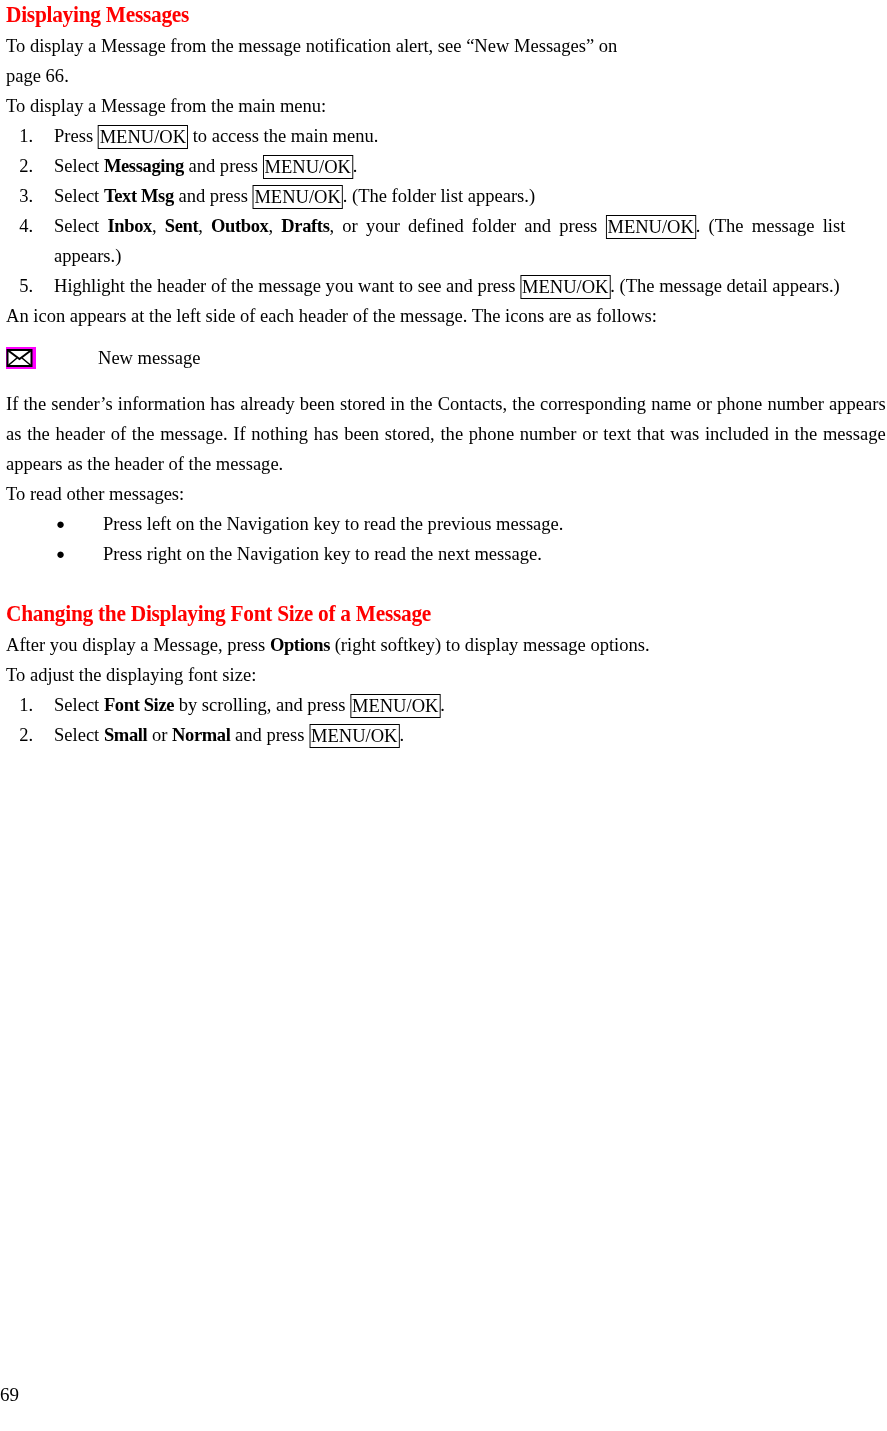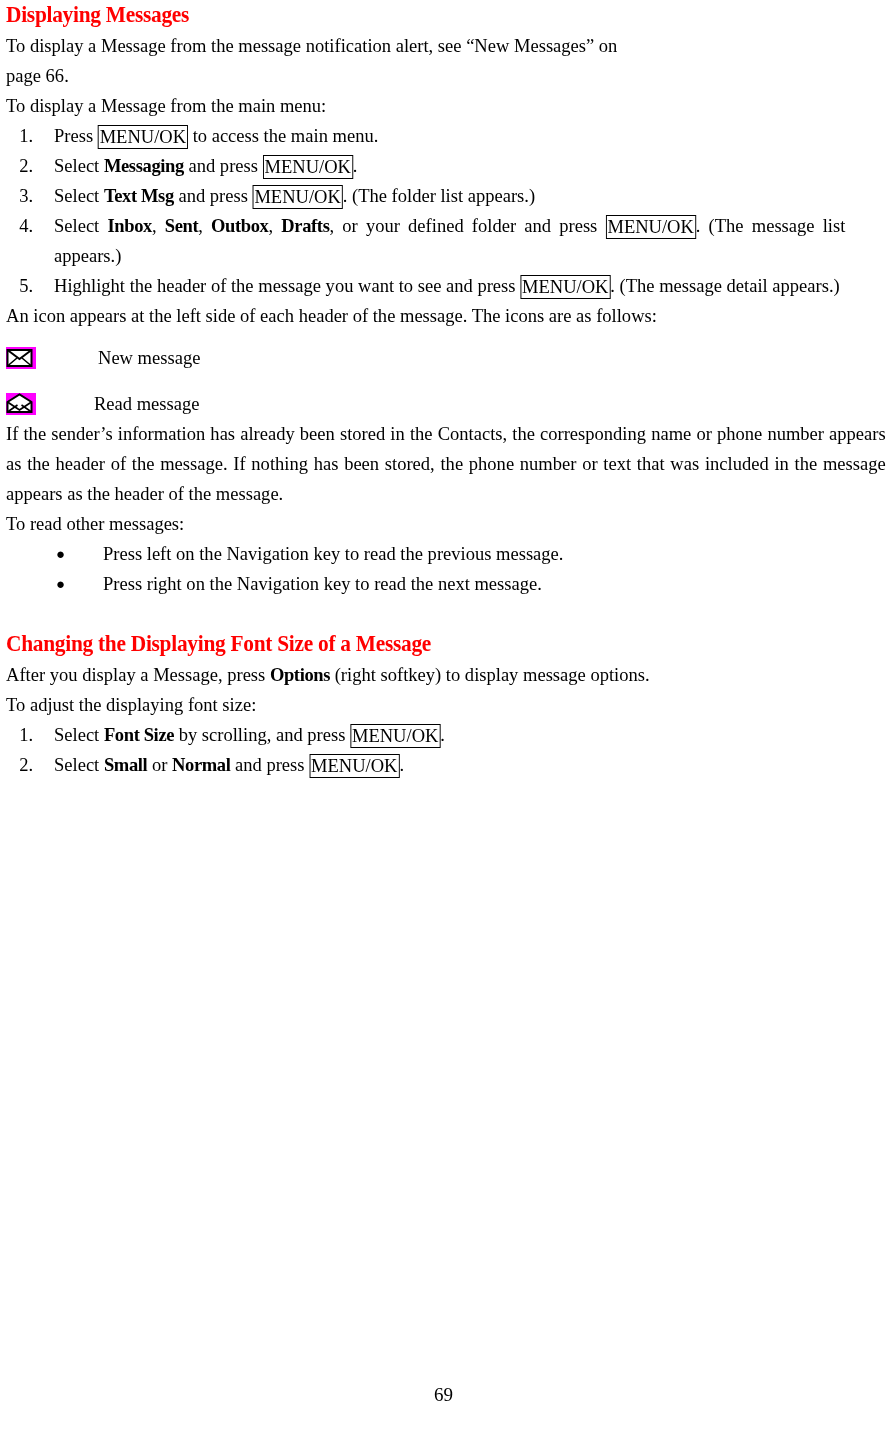--- a/index.html
+++ b/index.html
@@ -163,21 +163,20 @@
   .spacer-12 { height: 12px; }
   .spacer-16 { height: 16px; }
   .spacer-30 { height: 30px; }
 
   
   .footer {
     position: absolute;
     left: 0;
     top: 1383px;
     width: 887px;
-    text-align: center;
     font-size: 19px;
     line-height: 24px;
   }
 </style>
 </head>
 <body>
 
 <div class="page">
   <div class="content">
 
@@ -231,32 +230,20 @@
             <path d="M1.5 19 L11 11 M25.5 19 L16 11" fill="none" stroke="#000000" stroke-width="1.6"></path>
           </svg>
         </span>
         <span class="gap-sm"></span>
         <span class="icon-label">New message</span>
       </li>
 
       <div class="spacer-16"></div>
 
 
-      <li class="iconrow">
-        <span class="msgicon">
-          <svg width="30" height="22" viewBox="0 0 30 22" xmlns="http://www.w3.org/2000/svg">
-            <rect x="0" y="0" width="30" height="22" fill="#FF00FF"></rect>
-            <path d="M1.5 19 L1.5 9 L13.5 1.5 L25.5 9 L25.5 19 Z" fill="#ffffff" stroke="#000000" stroke-width="2"></path>
-            <path d="M1.5 9 L13.5 17 L25.5 9" fill="none" stroke="#000000" stroke-width="1.8"></path>
-            <path d="M1.5 19 L11.5 12 M25.5 19 L15.5 12" fill="none" stroke="#000000" stroke-width="1.6"></path>
-          </svg>
-        </span>
-        <span class="gap-xs"></span>
-        <span class="icon-label">Read message</span>
-      </li>
 
 
     </ul>
 
     <p class="para justify">If the sender’s information has already been stored in the Contacts, the corresponding name or phone number appears as the header of the message. If nothing has been stored, the phone number or text that was included in the message appears as the header of the message.</p>
 
     <p class="para nowrap">To read other messages:</p>
 
     <ul class="bullist">
       <li class="bulrow">

